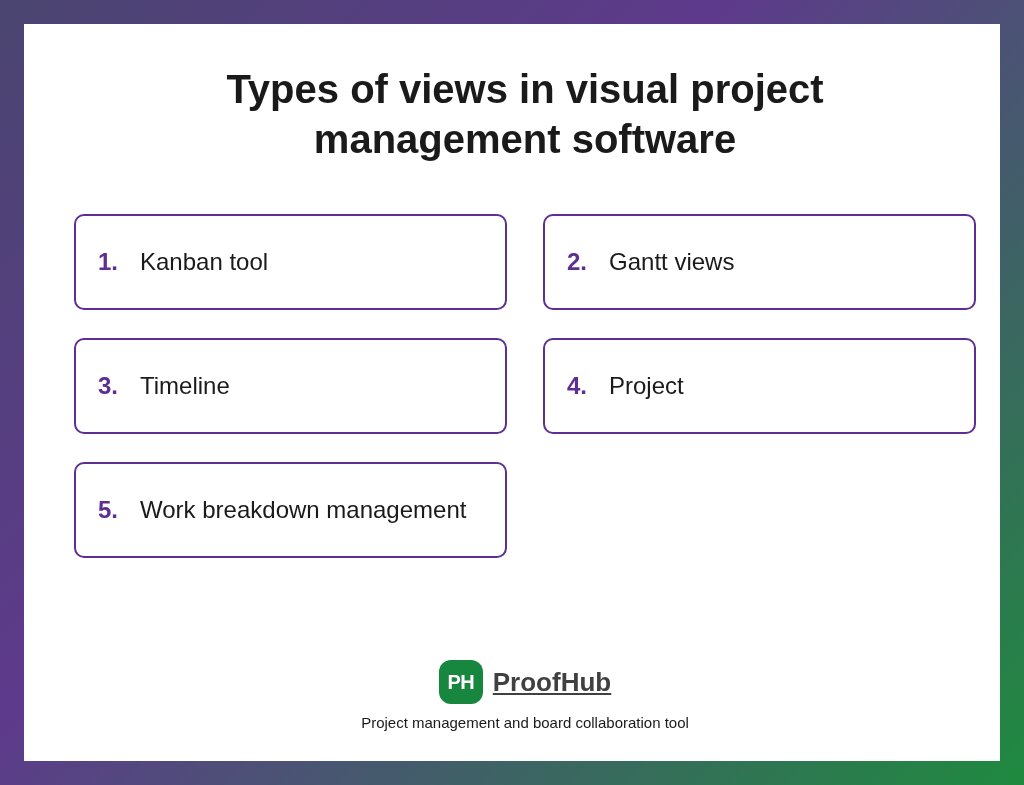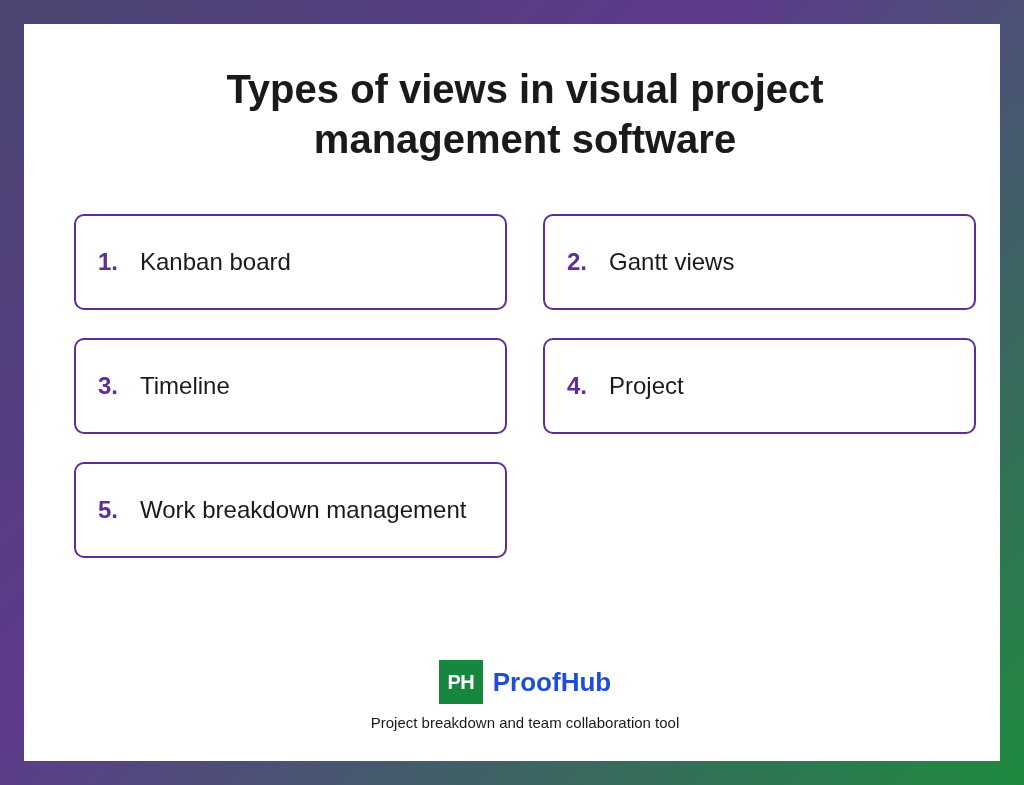--- a/index.html
+++ b/index.html
@@ -63,49 +63,50 @@
   }
   .brand-row {
     display: flex;
     align-items: center;
     gap: 10px;
   }
   .logo-box {
     width: 44px;
     height: 44px;
     background: #17863f;
-    border-radius: 0;
+    border-radius: 12px;
     display: flex;
     align-items: center;
     justify-content: center;
     color: #ffffff;
     font-weight: 800;
     font-size: 20px;
     letter-spacing: -0.5px;
   }
   .brand-name {
     font-size: 26px;
     font-weight: 600;
-    color: #1d4ed8;
+    color: #404040;
+    text-decoration: underline;
   }
   .tagline {
     font-size: 15px;
     color: #1a1a1a;
   }
 </style>
 </head>
 <body>
 
 <div class="frame">
   <h1 class="title">Types of views in visual project management software</h1>
 
   <div class="grid">
     <div class="card">
       <span class="num">1.</span>
-      <span class="label">Kanban board</span>
+      <span class="label">Kanban tool</span>
     </div>
     <div class="card">
       <span class="num">2.</span>
       <span class="label">Gantt views</span>
     </div>
     <div class="card">
       <span class="num">3.</span>
       <span class="label">Timeline</span>
     </div>
     <div class="card">
@@ -116,15 +117,15 @@
       <span class="num">5.</span>
       <span class="label">Work breakdown management</span>
     </div>
   </div>
 
   <div class="footer">
     <div class="brand-row">
       <div class="logo-box">PH</div>
       <span class="brand-name">ProofHub</span>
     </div>
-    <div class="tagline">Project breakdown and team collaboration tool</div>
+    <div class="tagline">Project management and board collaboration tool</div>
   </div>
 </div>
 
 </body></html>

